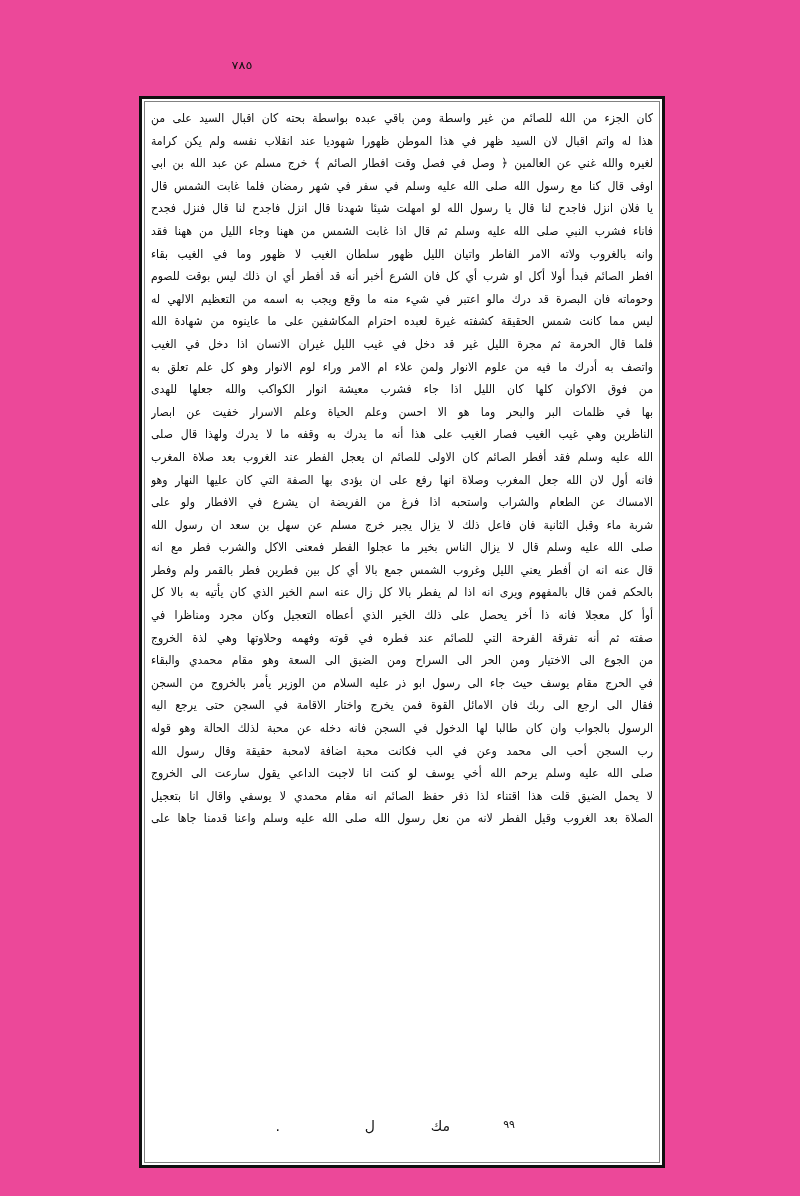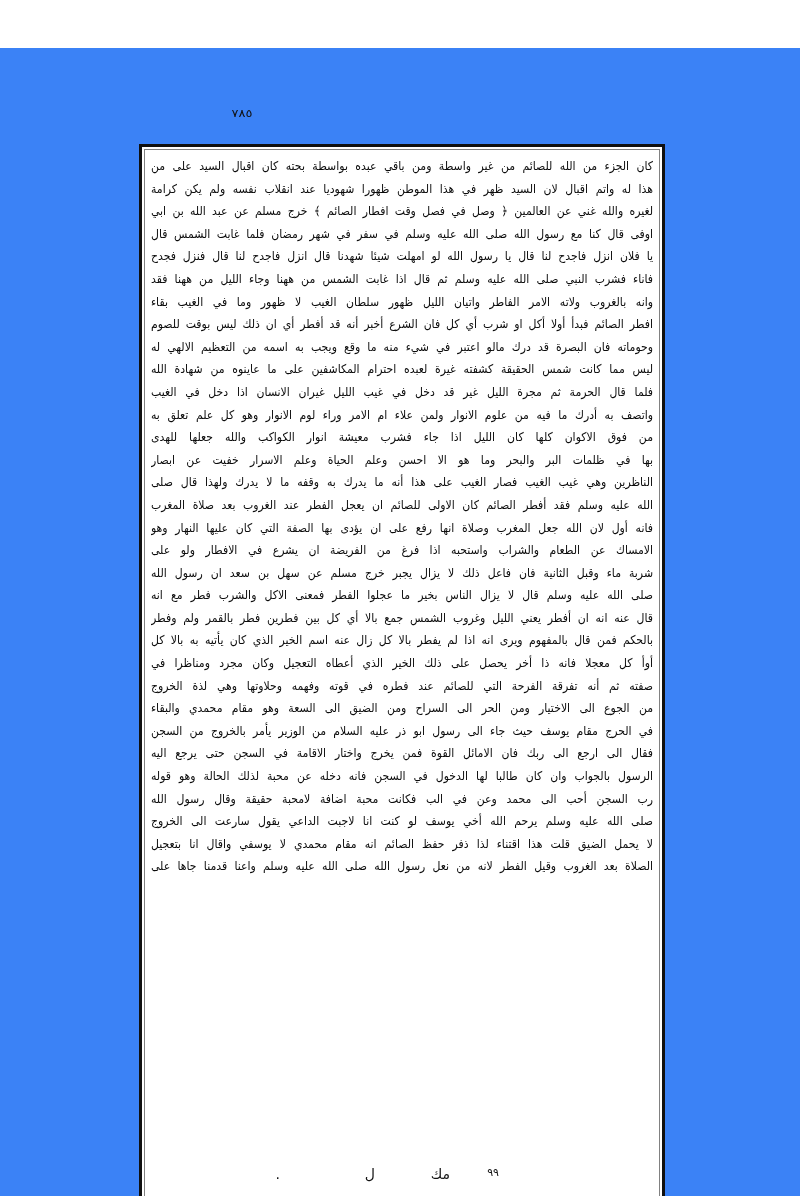--- a/index.html
+++ b/index.html
@@ -11,22 +11,21 @@
     width: 800px;
     height: 1196px;
     font-family: "DejaVu Sans", sans-serif;
     position: relative;
     overflow: hidden;
   }
 
   .page {
     position: absolute;
     inset: 0;
-    background: #3b82f6;
-    margin-top: 48px;
+    background: #ec4899;
   }
 
   
   .page-number {
     position: absolute;
     top: 58px;
     left: 0;
     width: 800px;
     text-align: center;
     font-family: "DejaVu Sans", sans-serif;
@@ -105,21 +104,21 @@
     direction: rtl;
     color: #111;
     font-size: 13px;
   }
   .footer-marks .mark {
     position: absolute;
     top: 0;
     white-space: nowrap;
   }
   .m-sig {
-    right: 166px;
+    right: 150px;
     font-size: 12px;
     line-height: 14px;
     text-align: left;
   }
   .m-sig b {
     display: block;
     font-weight: normal;
     font-size: 11px;
   }
   .m-kaf { right: 215px; font-size: 14px; }

